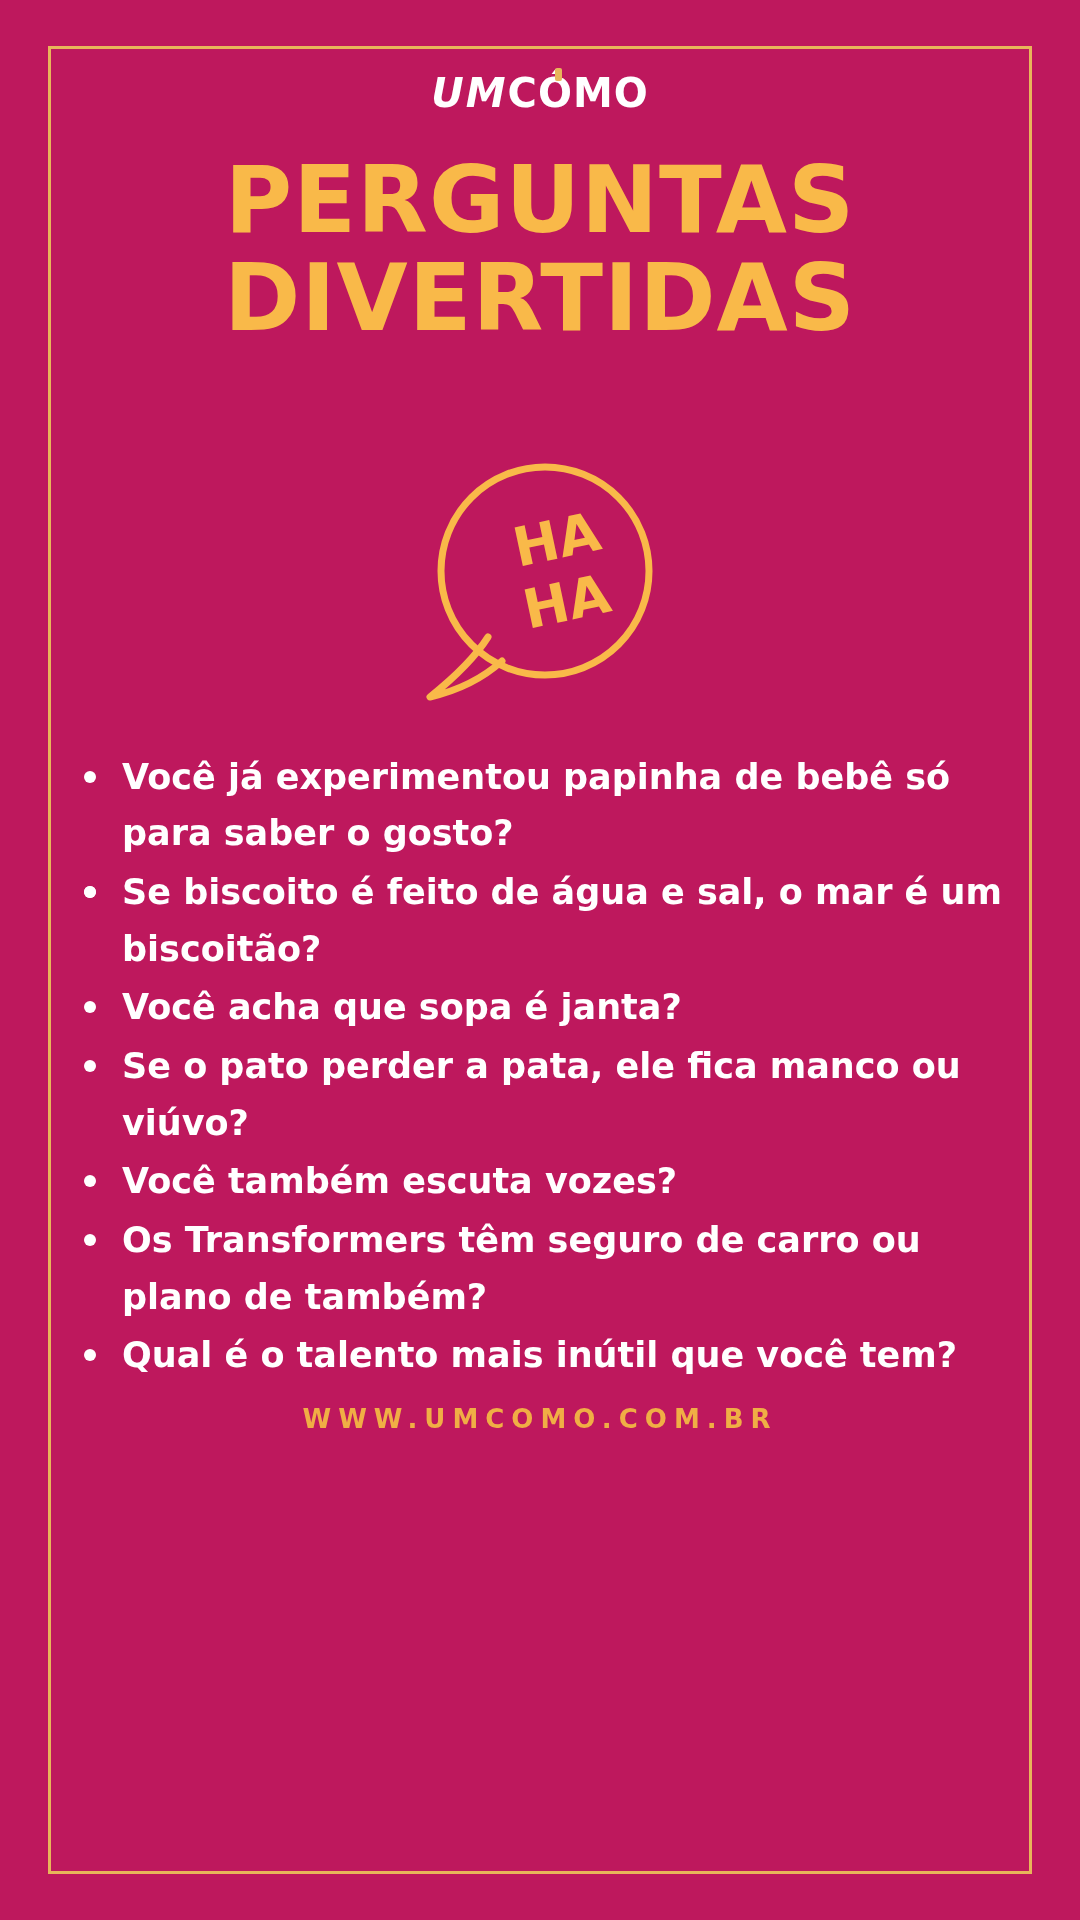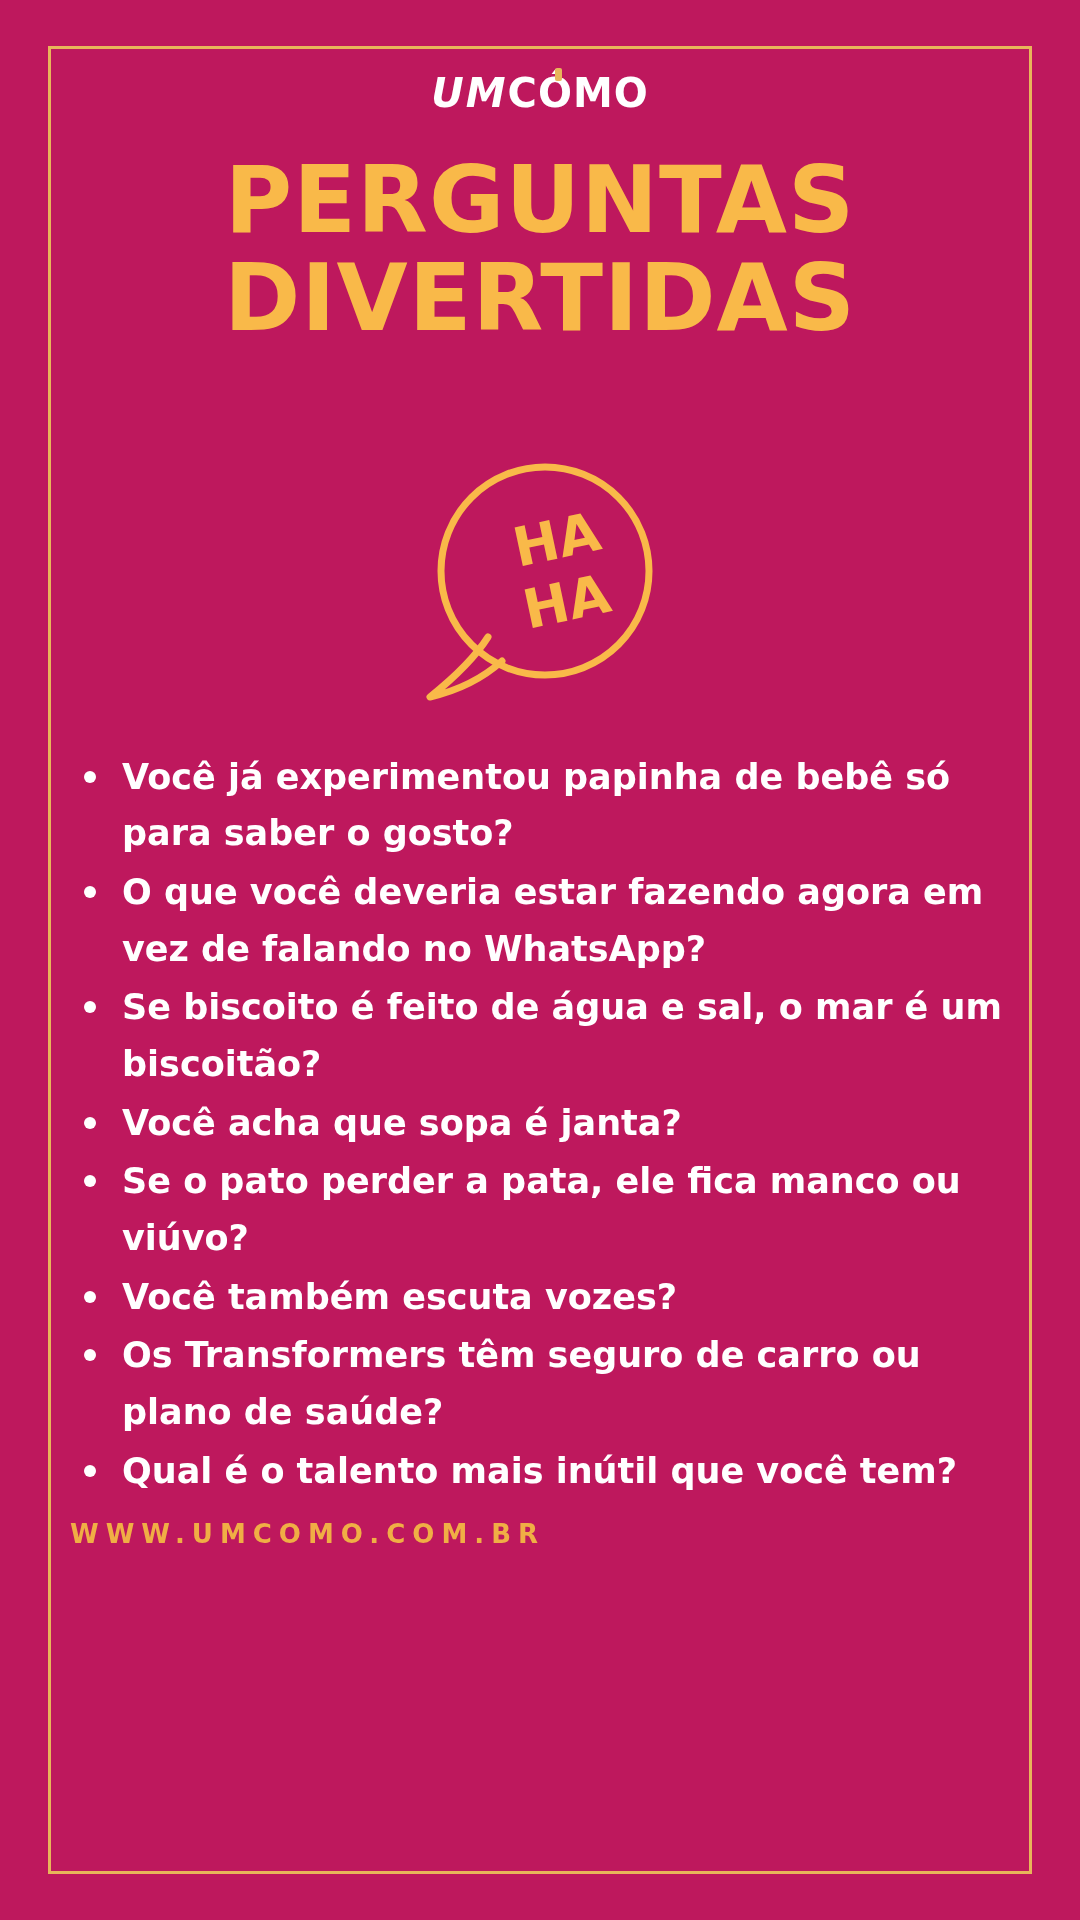--- a/index.html
+++ b/index.html
@@ -124,21 +124,21 @@
     width: 12px;
     height: 12px;
     background: #ffffff;
     border-radius: 50%;
   }
 
   
   .footer {
     margin-top: 18px;
     width: 100%;
-    text-align: left;
+    text-align: center;
     color: #f0ae45;
     font-family: "DejaVu Sans", sans-serif;
     font-weight: bold;
     font-size: 26px;
     letter-spacing: 7px;
   }
 </style>
 </head>
 <body>
 
@@ -169,41 +169,40 @@
       </svg>
     </div>
 
     <ul class="list">
       <li>
         <span class="bullet"></span>
         <span>Você já experimentou papinha de bebê só para saber o gosto?</span>
       </li>
       <li>
         <span class="bullet"></span>
-        <span>O que você deveria estar fazendo agora em vez de falando no WhatsApp?</span>
       </li>
       <li>
         <span class="bullet"></span>
         <span>Se biscoito é feito de água e sal, o mar é um biscoitão?</span>
       </li>
       <li>
         <span class="bullet"></span>
         <span>Você acha que sopa é janta?</span>
       </li>
       <li>
         <span class="bullet"></span>
         <span>Se o pato perder a pata, ele fica manco ou viúvo?</span>
       </li>
       <li>
         <span class="bullet"></span>
         <span>Você também escuta vozes?</span>
       </li>
       <li>
         <span class="bullet"></span>
-        <span>Os Transformers têm seguro de carro ou plano de saúde?</span>
+        <span>Os Transformers têm seguro de carro ou plano de também?</span>
       </li>
       <li>
         <span class="bullet"></span>
         <span>Qual é o talento mais inútil que você tem?</span>
       </li>
     </ul>
 
     <div class="footer">WWW.UMCOMO.COM.BR</div>
 
   </div>

